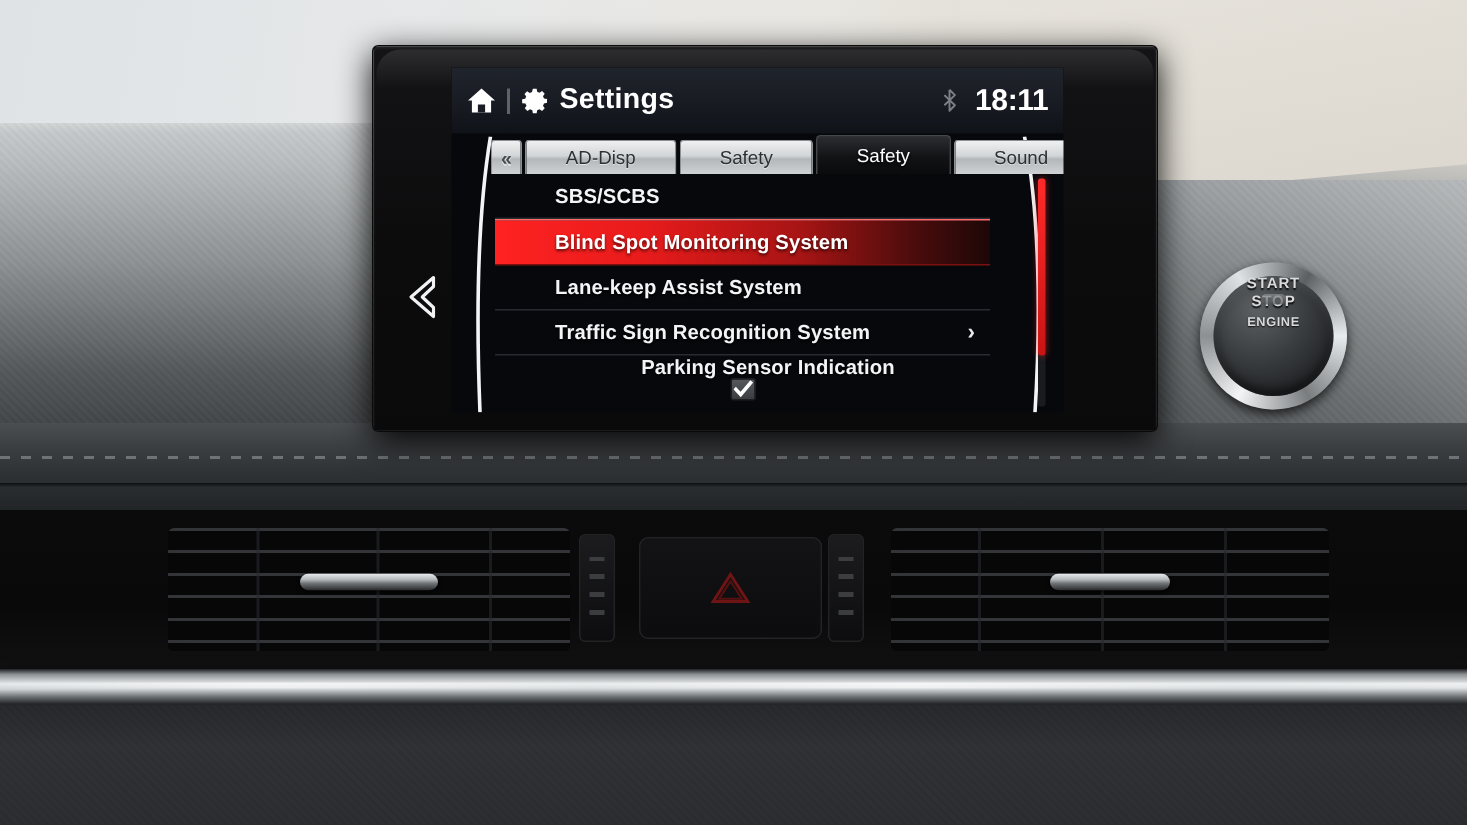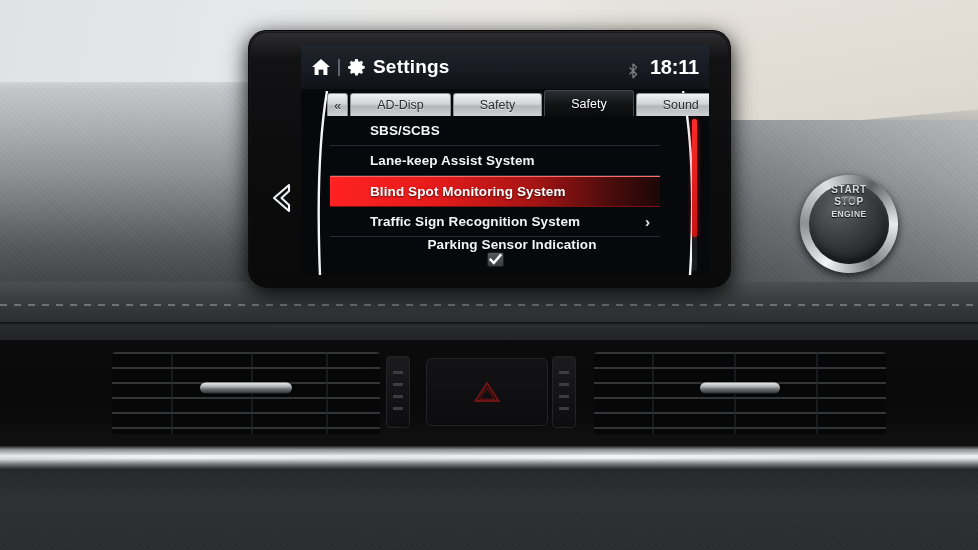--- a/index.html
+++ b/index.html
@@ -160,23 +160,23 @@
   .start-face .ln.small{ font-size:8.5px; letter-spacing:.4px; }
   .start-led{
     position:absolute; left:50%; top:12px; transform:translateX(-50%);
     width:16px; height:7px; border-radius:3px;
     background:linear-gradient(180deg,#8d9093,#4c4f52);
     opacity:.7;
   }
 
   
   .headunit{
-    position:absolute; left:248px; top:30px; width:483px; height:258px;
+    position:absolute; left:248px; top:30px; width:524px; height:258px;
     background:linear-gradient(180deg,#141416 0%,#0c0c0d 50%,#0a0a0b 100%);
-    border-radius:18px;
+    border-radius:4px;
     box-shadow:0 6px 22px rgba(0,0,0,.95), inset 0 1px 2px rgba(255,255,255,.10);
     border:1px solid #0a0a0b;
   }
   .bezel-gloss{
     position:absolute; left:2px; top:2px; right:2px; height:26px;
     border-radius:16px 16px 0 0;
     background:linear-gradient(180deg,rgba(255,255,255,.11),rgba(255,255,255,0));
     pointer-events:none;
   }
 
@@ -191,21 +191,21 @@
     position:absolute; left:0; top:0; width:100%; height:44px;
     background:linear-gradient(180deg,#20242c 0%,#171a21 60%,#0f1217 100%);
     display:flex; align-items:center; padding:0 10px;
   }
   .home-ic{ width:20px; height:18px; margin-right:4px; }
   .sep-bar{ width:2px; height:17px; background:#5d636d; margin:0 7px 0 3px; }
   .gear-ic{ width:19px; height:19px; margin-right:7px; }
   .sb-title{
     color:#fff; font-size:19px; font-weight:bold; letter-spacing:.2px;
   }
-  .sb-right{ margin-left:auto; display:flex; align-items:flex-end; gap:12px; }
+  .sb-right{ margin-left:auto; display:flex; align-items:center; gap:12px; }
   .bt-ic{ width:10px; height:16px; opacity:.62; }
   .clock{ color:#fff; font-size:20px; font-weight:bold; letter-spacing:-.2px; }
 
   
   .content-area{
     position:absolute; left:0; top:44px; width:100%; height:186px;
     background:#07080c;
   }
   .frame-left{
     position:absolute; left:13px; top:2px; width:16px; height:184px;
@@ -389,26 +389,26 @@
           <div class="tab">Sound</div>
           <div class="tab arrow">»</div>
         </div>
 
         <div class="list">
 
           <div class="row">
             <div class="label">SBS/SCBS</div>
           </div>
 
+          <div class="row selected">
+            <div class="label">Blind Spot Monitoring System</div>
+          </div>
+
           <div class="row">
             <div class="label">Lane-keep Assist System</div>
-          </div>
-
-          <div class="row selected">
-            <div class="label">Blind Spot Monitoring System</div>
           </div>
 
           <div class="row">
             <div class="label">Traffic Sign Recognition System</div>
             <div class="spacer"></div>
             <div class="chev">›</div>
           </div>
 
           <div class="row">
             <div class="label">Parking Sensor Indication</div>

